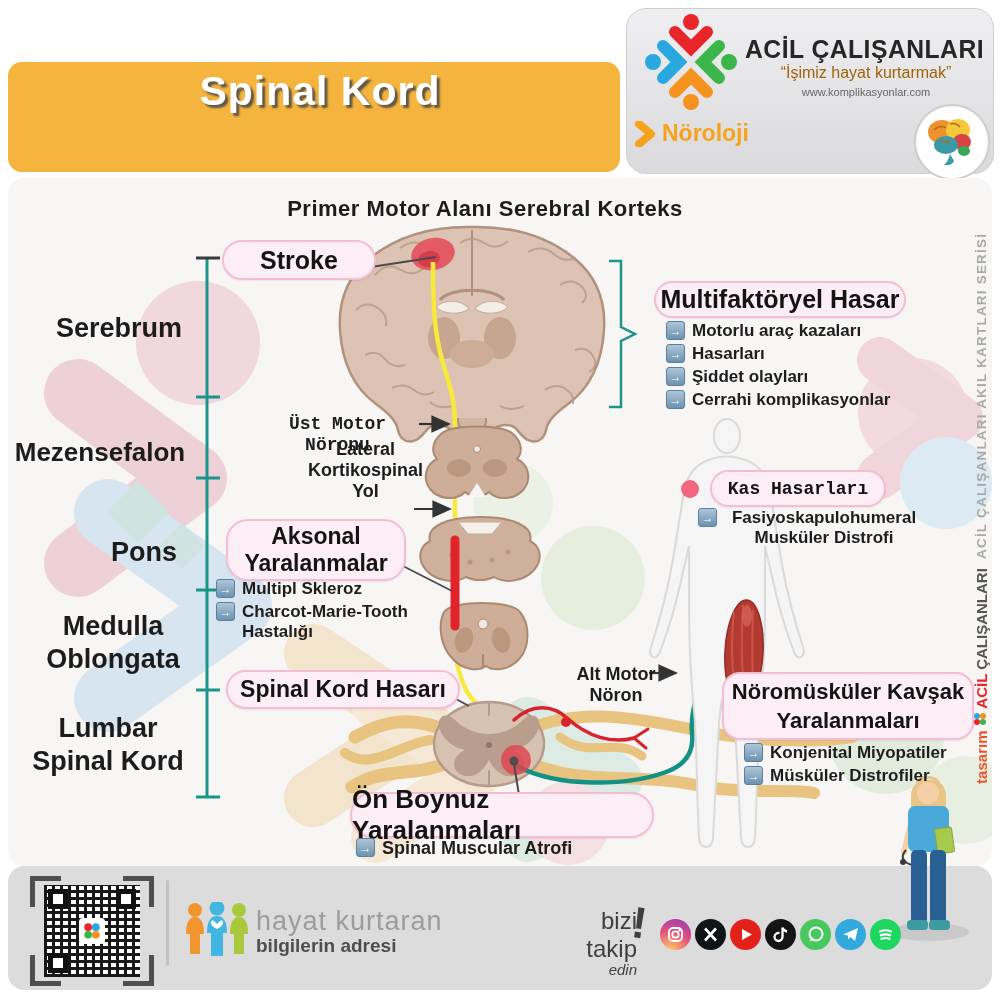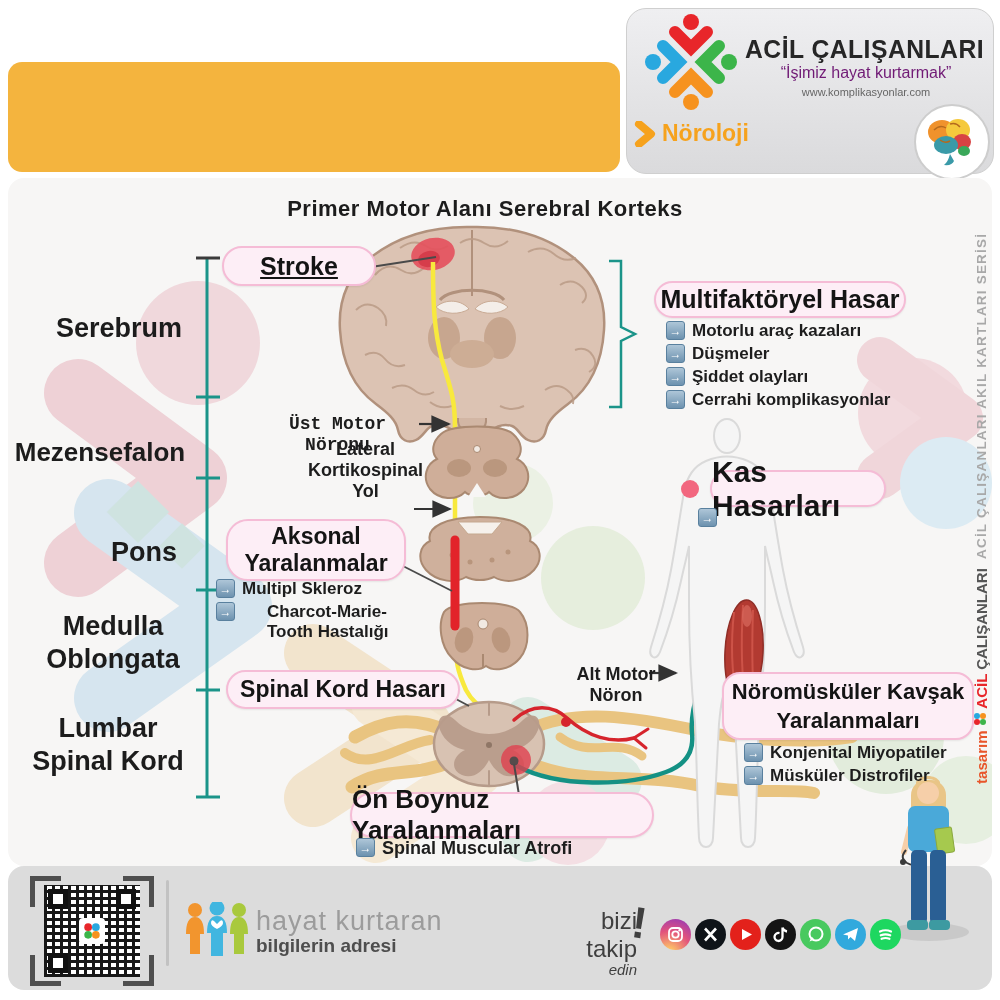--- a/index.html
+++ b/index.html
@@ -7,21 +7,21 @@
        font-family:"Liberation Sans",sans-serif;overflow:hidden;}
   .abs{position:absolute;}
   
   .banner{left:8px;top:62px;width:612px;height:110px;background:#f4b43e;border-radius:14px;}
   .banner-title{left:60px;top:68px;width:520px;text-align:center;color:#fff;font-weight:bold;
     font-size:41px;line-height:46px;text-shadow:3px 3px 2px rgba(70,70,70,.85);letter-spacing:1px;}
   .hdr-panel{left:626px;top:8px;width:366px;height:164px;border-radius:20px;
     background:linear-gradient(#efeff1,#dadadc);border:1px solid #cfcfcf;}
   .brand-name{left:745px;top:34px;width:242px;font-size:26px;font-weight:bold;color:#262626;
     letter-spacing:.5px;white-space:nowrap;transform:scaleX(.95);transform-origin:left;}
-  .tagline{left:745px;top:64px;width:242px;font-size:16px;color:#701a75;text-align:center;}
+  .tagline{left:745px;top:64px;width:242px;font-size:16px;color:#a16207;text-align:center;}
   .website{left:745px;top:86px;width:242px;font-size:11px;color:#666;text-align:center;}
   .cat-text{left:662px;top:120px;font-size:23px;font-weight:bold;color:#f6a21d;}
   .brain-badge{left:914px;top:104px;width:72px;height:72px;border-radius:50%;background:#fff;
     border:2px solid #cdcdcd;}
   
   .card{left:8px;top:178px;width:984px;height:688px;background:#f7f6f5;border-radius:16px;overflow:hidden;}
   
   .footer{left:8px;top:866px;width:984px;height:124px;background:#dcdcdc;border-radius:16px;}
   
   .pill{background:#fdeef6;border:2px solid #f5bcd6;border-radius:999px;color:#141414;
@@ -44,20 +44,21 @@
   .vtext{transform:rotate(-90deg);text-align:center;white-space:nowrap;z-index:5;}
   
   .soc{width:31px;height:31px;border-radius:50%;display:flex;align-items:center;justify-content:center;z-index:4;}
   svg{display:block;}
 </style>
 </head>
 <body>
 
 <div class="abs banner"></div>
 <div class="abs banner-title">
+  <div>Spinal Kord</div>
 </div>
 
 <div class="abs hdr-panel"></div>
 
 <svg class="abs" style="left:645px;top:14px;z-index:3" width="92" height="96" viewBox="0 0 92 96">
   <g stroke-linecap="round" fill="none">
     <circle cx="46" cy="8" r="8" fill="#e8262a"></circle>
     <path d="M30,18 L46,34 L62,18" stroke="#e8262a" stroke-width="12"></path>
     <circle cx="8" cy="48" r="8" fill="#29a8df"></circle>
     <path d="M18,32 L34,48 L18,64" stroke="#29a8df" stroke-width="12"></path>
@@ -284,35 +285,35 @@
 <div class="abs rlabel" style="left:40px;top:312px;width:158px;font-size:27px;">Serebrum</div>
 <div class="abs rlabel" style="left:0px;top:436px;width:200px;font-size:26px;">Mezensefalon</div>
 <div class="abs rlabel" style="left:90px;top:536px;width:108px;font-size:27px;">Pons</div>
 <div class="abs rlabel" style="left:28px;top:610px;width:170px;font-size:27px;">Medulla Oblongata</div>
 <div class="abs rlabel" style="left:18px;top:712px;width:180px;font-size:27px;">Lumbar Spinal Kord</div>
 
 <div class="abs slabel" style="left:260px;top:414px;width:155px;font-family:Liberation Mono, monospace;">Üst Motor Nöronu</div>
 <div class="abs slabel" style="left:298px;top:439px;width:135px;">Lateral Kortikospinal Yol</div>
 <div class="abs slabel" style="left:566px;top:664px;width:100px;">Alt Motor Nöron</div>
 
-<div class="abs pill" style="left:222px;top:246px;width:150px;height:36px;font-size:25px;text-decoration:underline;">
+<div class="abs pill" style="left:222px;top:240px;width:150px;height:36px;font-size:25px;">
   <span>Stroke</span>
 </div>
 
 <div class="abs pill" style="left:654px;top:281px;width:248px;height:33px;font-size:25px;justify-content:center;">
   <span>Multifaktöryel Hasar</span>
 </div>
 <div class="abs items" style="left:666px;top:321px;">
   <div class="itm">
     <span class="ai">→</span>
     <span class="itxt">Motorlu araç kazaları</span>
     </div>
   <div class="itm">
     <span class="ai">→</span>
-    <span class="itxt">Düşmeler</span>
+    <span class="itxt">Hasarları</span>
     </div>
   <div class="itm">
     <span class="ai">→</span>
     <span class="itxt">Şiddet olayları</span>
     </div>
   <div class="itm">
     <span class="ai">→</span>
     <span class="itxt">Cerrahi komplikasyonlar</span>
     </div>
 </div>
@@ -320,29 +321,30 @@
 <div class="abs bigbox" style="left:226px;top:519px;width:176px;height:58px;border-radius:22px;font-size:23px;line-height:27px;">
   <span>Aksonal Yaralanmalar</span>
 </div>
 <div class="abs items" style="left:216px;top:579px;width:200px;">
   <div class="itm">
     <span class="ai">→</span>
     <span class="itxt">Multipl Skleroz</span>
     </div>
   <div class="itm">
     <span class="ai">→</span>
-    <span class="itxt" style="width:175px;margin-left:25px;">Charcot-Marie-Tooth Hastalığı</span>
-    </div>
-</div>
-
-<div class="abs pill" style="left:710px;top:470px;width:172px;height:33px;font-size:30px;">
+    <span class="itxt" style="width:175px;">Charcot-Marie-Tooth Hastalığı</span>
+    </div>
+</div>
+
+<div class="abs pill" style="left:710px;top:470px;width:172px;height:33px;font-size:18px;font-family:Liberation Mono, monospace;">
   <span>Kas Hasarları</span>
 </div>
 <div class="abs itm" style="left:698px;top:508px;z-index:4;">
   <span class="ai">→</span>
+  <span class="itxt" style="width:200px;text-align:center;">Fasiyoskapulohumeral Musküler Distrofi</span>
 </div>
 
 <div class="abs pill" style="left:226px;top:670px;width:230px;height:35px;font-size:23px;">
   <span>Spinal Kord Hasarı</span>
 </div>
 
 <div class="abs bigbox" style="left:722px;top:672px;width:248px;height:64px;font-size:22px;line-height:29px;">
   <span>Nöromüsküler Kavşak Yaralanmaları</span>
 </div>
 <div class="abs items" style="left:744px;top:743px;">

